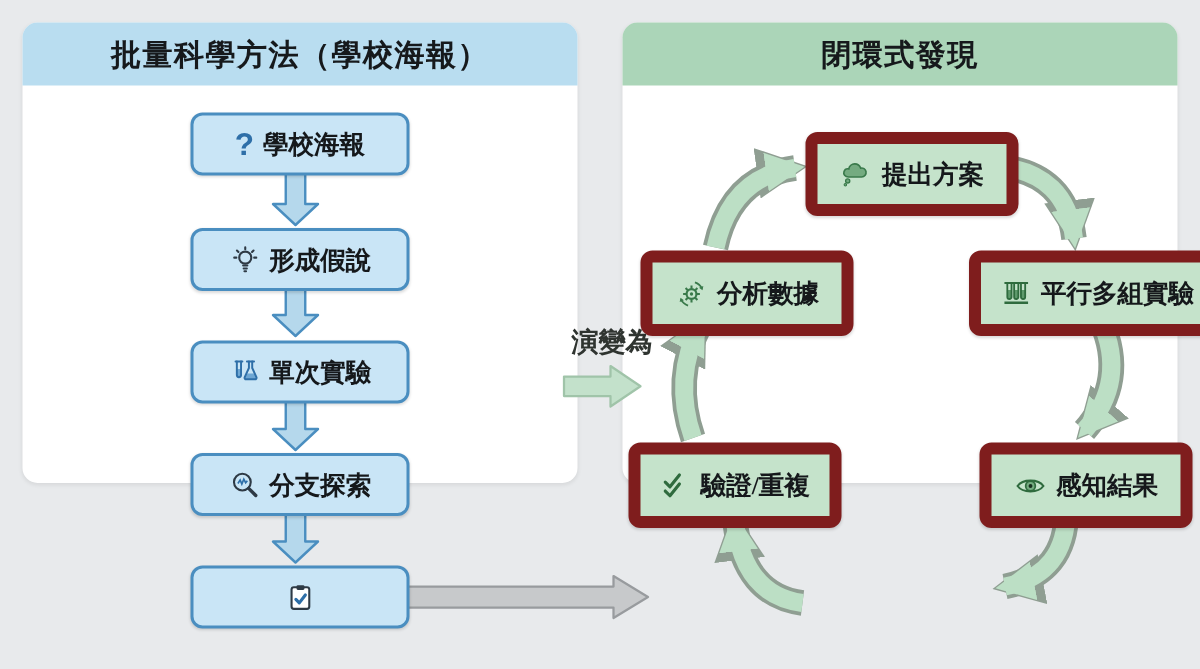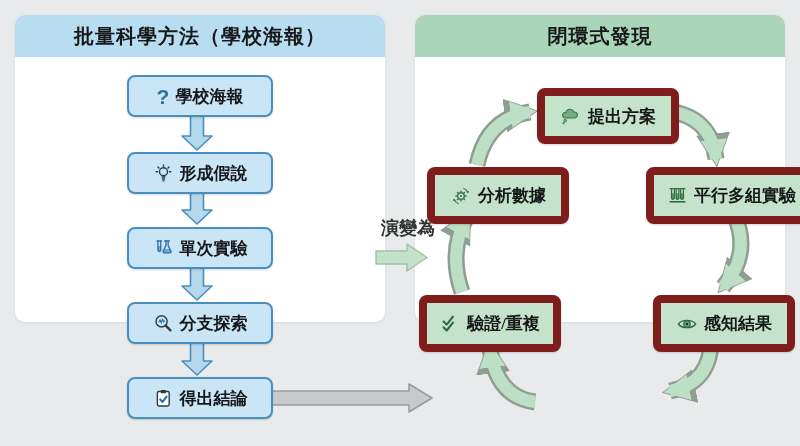--- a/index.html
+++ b/index.html
@@ -155,21 +155,20 @@
   </div>
 
   <div class="box blue" style="left:127px;top:377px;width:142px;height:38px">
     <span class="icon">
       <svg width="21" height="21" viewBox="0 0 24 24" fill="none">
         <rect x="5" y="4" width="13.5" height="16.5" rx="1.8" stroke="#2e3a45" stroke-width="1.6" fill="#ffffff"></rect>
         <rect x="8.8" y="2.4" width="6" height="3.6" rx="1" fill="#2e3a45"></rect>
         <path d="M8.3,13.2 l2.6,2.7 4.6,-6" stroke="#2e6fa8" stroke-width="2.4" stroke-linecap="round" stroke-linejoin="round"></path>
       </svg>
     </span>
-    <span>得出結論</span>
   </div>
 
   <div class="evolve-label">演變為</div>
 
   <div class="box green" style="left:537px;top:88px;width:126px;height:40px">
     <span class="icon">
       <svg width="22" height="22" viewBox="0 0 24 24">
         <path d="M6.2,14.2 c-2.6,0 -3.9,-2.1 -3.3,-3.9 c0.5,-1.5 2,-2.3 3.5,-2 c0.3,-2.1 2.1,-3.7 4.3,-3.7 c2,0 3.7,1.3 4.3,3.1 c1.8,-0.3 3.5,0.8 3.9,2.5 c0.4,1.9 -1,3.9 -3.2,4 z" fill="#74ab80" stroke="#3a7a4b" stroke-width="1.2"></path>
         <circle cx="5.6" cy="17" r="1.5" fill="#74ab80" stroke="#3a7a4b" stroke-width="1"></circle>
         <circle cx="3.9" cy="19.8" r="0.9" fill="#74ab80" stroke="#3a7a4b" stroke-width="0.8"></circle>

